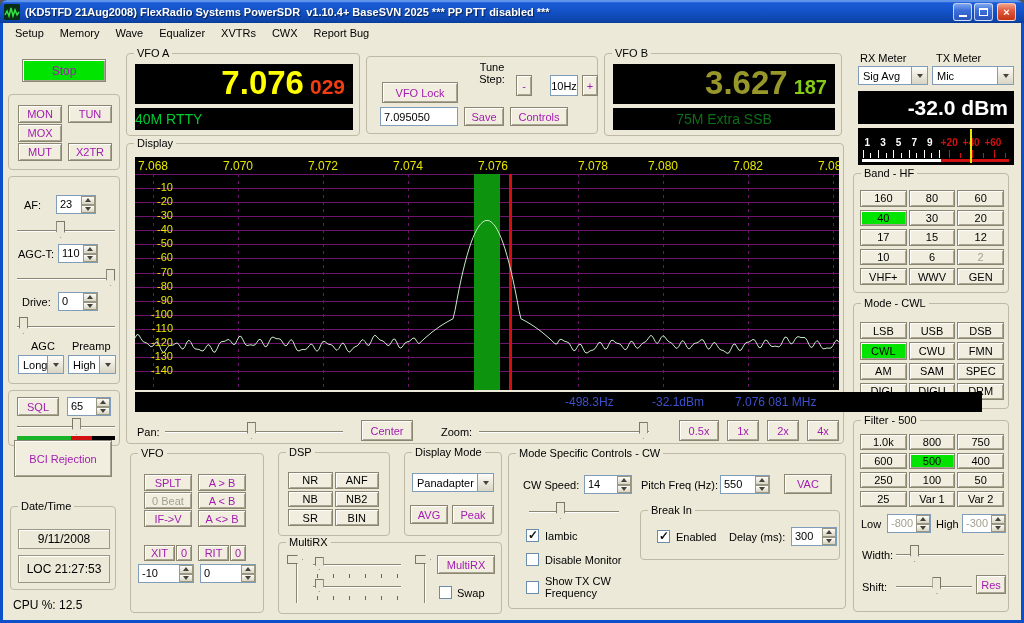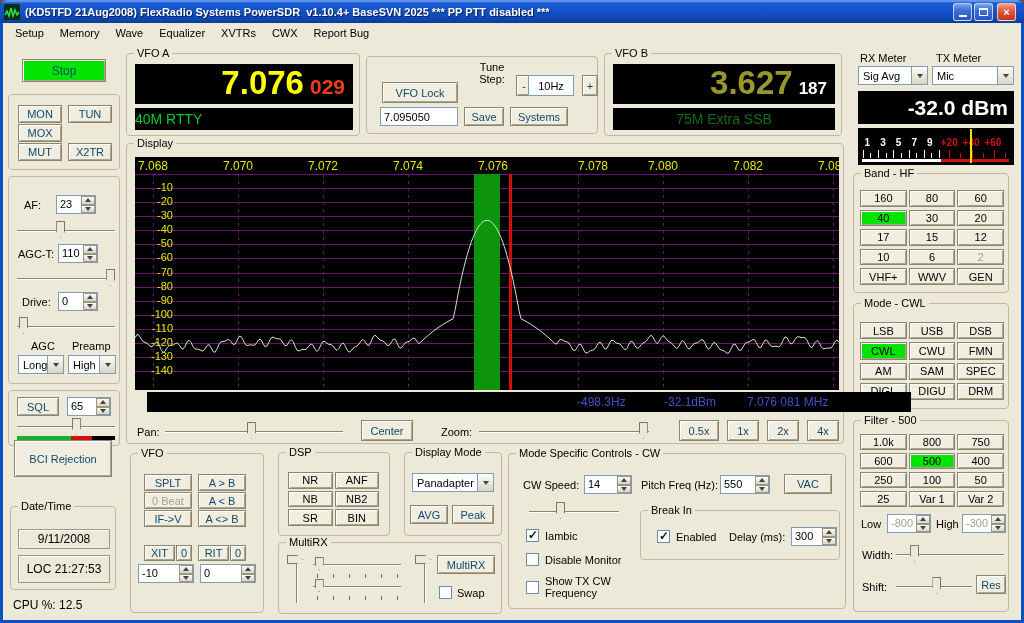--- a/index.html
+++ b/index.html
@@ -17,21 +17,21 @@
   .winbtn.close { background:linear-gradient(#f2a38c,#e25b3d 40%,#c43415); }
   .client { position:absolute; left:3px; top:23px; width:1018px; height:597px; background:#ece9d8; }
   .abs { position:absolute; }
   .menubar { position:absolute; left:0; top:0; width:100%; height:20px; display:flex; align-items:center; padding-left:4px; }
   .menu-item { font-size:11px; color:#000; padding:3px 8px; }
   .lbl { position:absolute; font-size:11px; color:#000; white-space:nowrap; }
   .grp { position:absolute; border:1px solid #bdb9a6; border-radius:4px; }
   .glabel { position:absolute; top:-7px; left:7px; background:#ece9d8; padding:0 3px; font-size:11px; color:#000; white-space:nowrap; }
   .btn { position:absolute; background:#f1eee0; border:1px solid #8a8672;
     box-shadow:inset 1px 1px 0 #fff, inset -1px -1px 0 #a9a593;
-    display:flex; align-items:center; justify-content:center; font-size:11px; color:#0c4a6e; white-space:nowrap; }
+    display:flex; align-items:center; justify-content:center; font-size:11px; color:#a21caf; white-space:nowrap; }
   .btn.dim { color:#a3a08c; }
   .btngrid { position:absolute; display:grid; grid-template-columns:repeat(3,1fr); gap:3px 2px; }
   .gbtn { background:#f1eee0; border:1px solid #8a8672; box-shadow:inset 1px 1px 0 #fff, inset -1px -1px 0 #a9a593;
     display:flex; align-items:center; justify-content:center; font-size:11px; color:#000; }
   .gbtn.active { background:#00e400; }
   .gbtn.dim { color:#a3a08c; }
   .blackbox { position:absolute; background:#000; }
   .spin { position:absolute; background:#fff; border:1px solid #7f9db9; display:flex; }
   .spin .val { flex:1; font-size:11px; padding:2px 1px 0 3px; color:#000; overflow:hidden; }
   .spin .val.dim { color:#a3a08c; }
@@ -215,32 +215,32 @@
         <span style="color:#00cc33;font-size:14px">40M RTTY</span>
       </div>
     </div>
 
     <div class="grp" style="left:363px;top:33px;width:232px;height:78px">
       <div class="btn" style="left:15px;top:25px;width:76px;height:21px">VFO Lock</div>
       <div class="lbl" style="left:103px;top:4px;width:44px;text-align:center">
         <span>Tune</span><br><span>Step:</span>
       </div>
       <div class="btn" style="left:149px;top:18px;width:16px;height:21px">-</div>
-      <div class="sunken" style="left:161px;top:18px;width:46px;height:21px;justify-content:center;padding-left:0">10Hz</div>
+      <div class="sunken" style="left:183px;top:18px;width:28px;height:21px;justify-content:center;padding-left:0">10Hz</div>
       <div class="btn" style="left:215px;top:18px;width:16px;height:21px">+</div>
       <div class="sunken" style="left:13px;top:50px;width:78px;height:19px">7.095050</div>
       <div class="btn" style="left:97px;top:50px;width:40px;height:19px">Save</div>
-      <div class="btn" style="left:143px;top:50px;width:58px;height:19px">Systems</div>
+      <div class="btn" style="left:143px;top:50px;width:58px;height:19px">Controls</div>
     </div>
 
     <div class="grp" style="left:601px;top:30px;width:238px;height:83px">
       <span class="glabel">VFO B</span>
       <div class="blackbox" style="left:8px;top:10px;width:222px;height:40px;display:flex;align-items:baseline;justify-content:flex-end;padding-right:8px">
         <span style="color:#97972a;font-size:33px;font-weight:bold;line-height:38px">3.627</span>
-        <span style="color:#ffffff;font-size:17px;font-weight:bold;margin-left:6px">187</span>
+        <span style="color:#84cc16;font-size:20px;font-weight:bold;margin-left:6px">187</span>
       </div>
       <div class="blackbox" style="left:8px;top:54px;width:222px;height:22px;display:flex;align-items:center;justify-content:center">
         <span style="color:#0e6e16;font-size:14px">75M Extra SSB</span>
       </div>
     </div>
 
     <span class="lbl" style="left:857px;top:29px">RX Meter</span>
     <span class="lbl" style="left:933px;top:29px">TX Meter</span>
     <div class="combo" style="left:855px;top:43px;width:70px;height:19px">
       <span>Sig Avg</span>
@@ -435,21 +435,21 @@
             <span class="db-lbl" style="top: 108.5px;">-70</span>
             <span class="db-lbl" style="top: 122.6px;">-80</span>
             <span class="db-lbl" style="top: 136.6px;">-90</span>
             <span class="db-lbl" style="top: 150.7px;">-100</span>
             <span class="db-lbl" style="top: 164.8px;">-110</span>
             <span class="db-lbl" style="top: 178.9px;">-120</span>
             <span class="db-lbl" style="top: 193px;">-130</span>
             <span class="db-lbl" style="top: 207px;">-140</span>
           </div>
       </div>
-      <div class="statusbar" style="left:20px;top:248px;width:764px;height:20px">
+      <div class="statusbar" style="left:8px;top:248px;width:847px;height:20px">
         <span class="status-txt" style="left:430px">-498.3Hz</span>
         <span class="status-txt" style="left:517px">-32.1dBm</span>
         <span class="status-txt" style="left:600px">7.076 081 MHz</span>
       </div>
       <span class="lbl" style="left:10px;top:282px">Pan:</span>
       <div class="slider" style="left:38px;top:278px;width:178px;height:17px">
         <div class="track"></div>
           <div class="thumb" style="left:46%"></div>
       </div>
       <div class="btn" style="left:234px;top:276px;width:52px;height:21px">Center</div>

